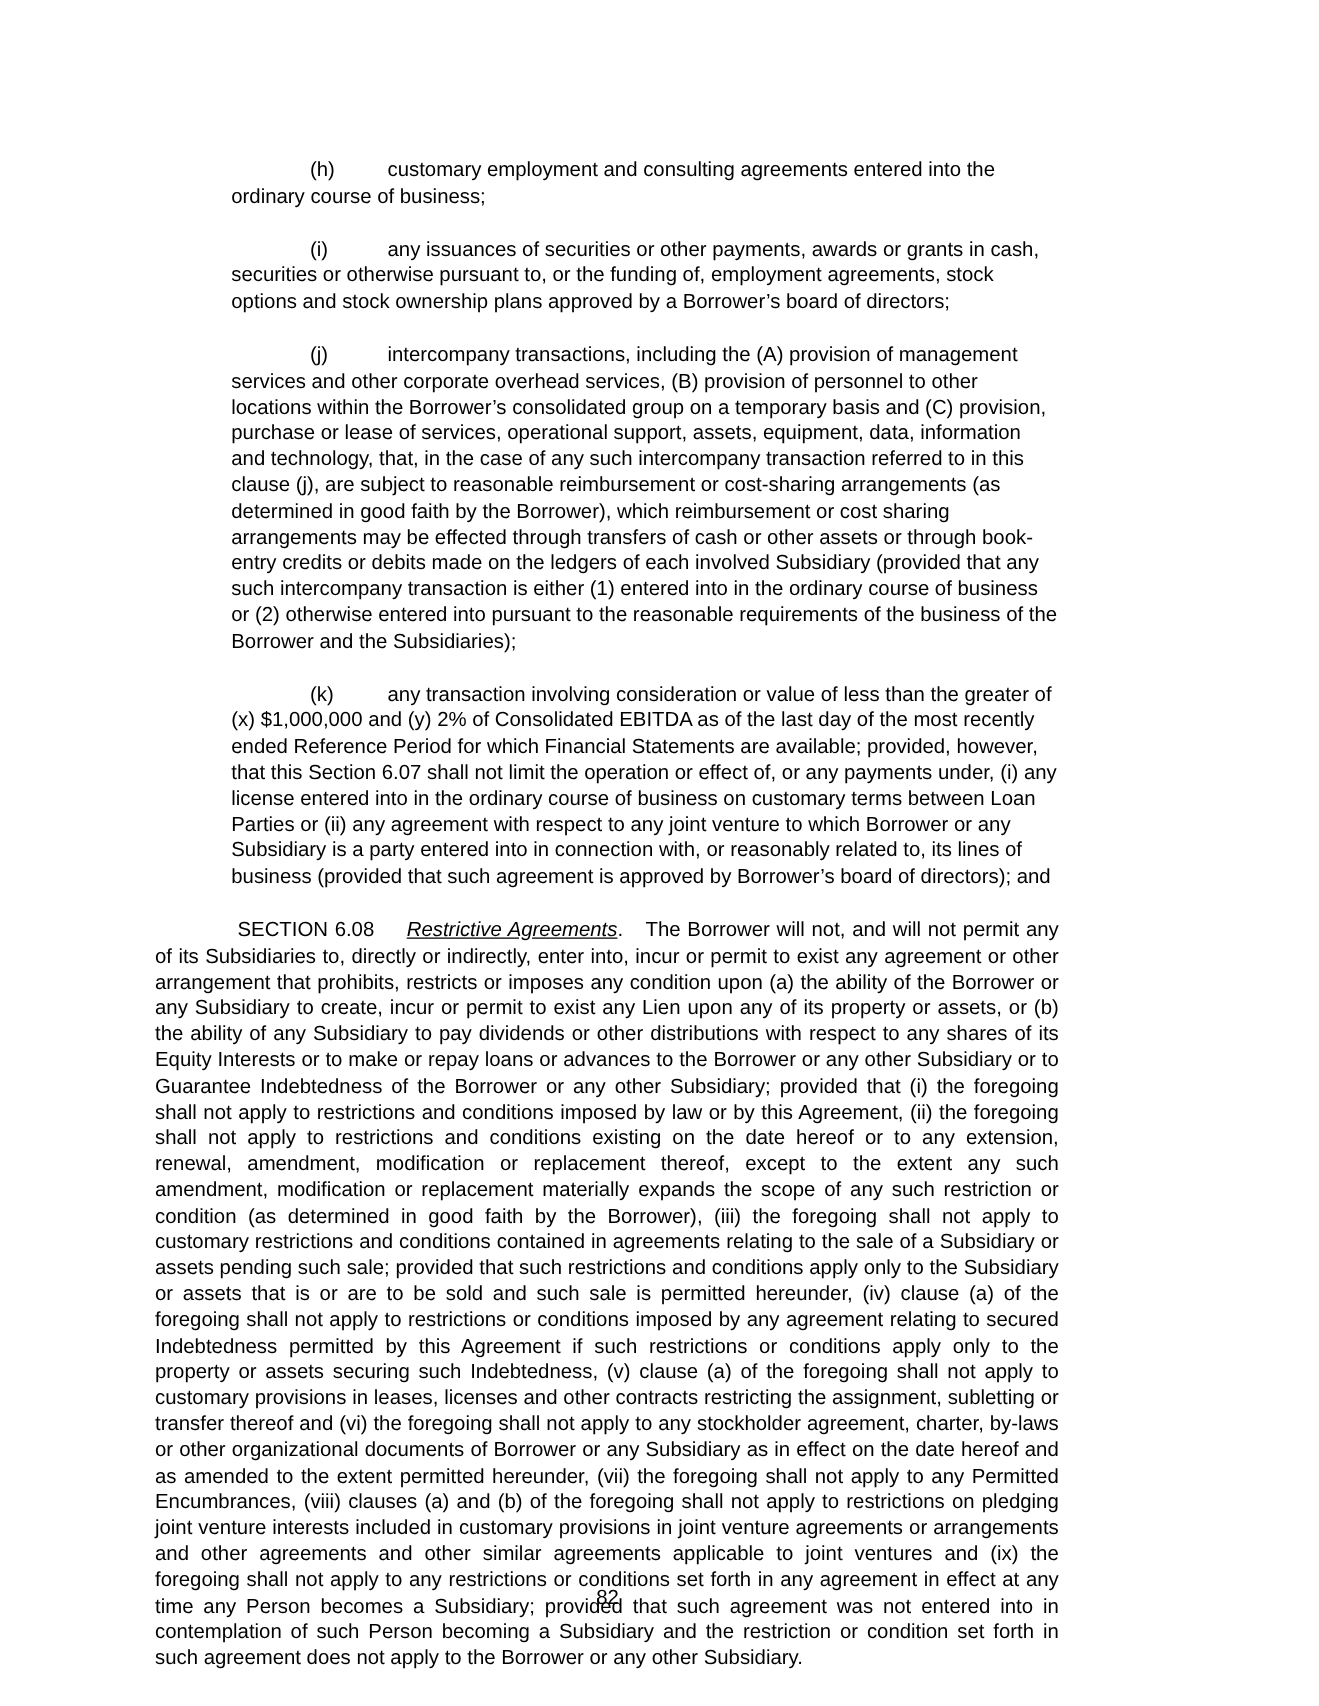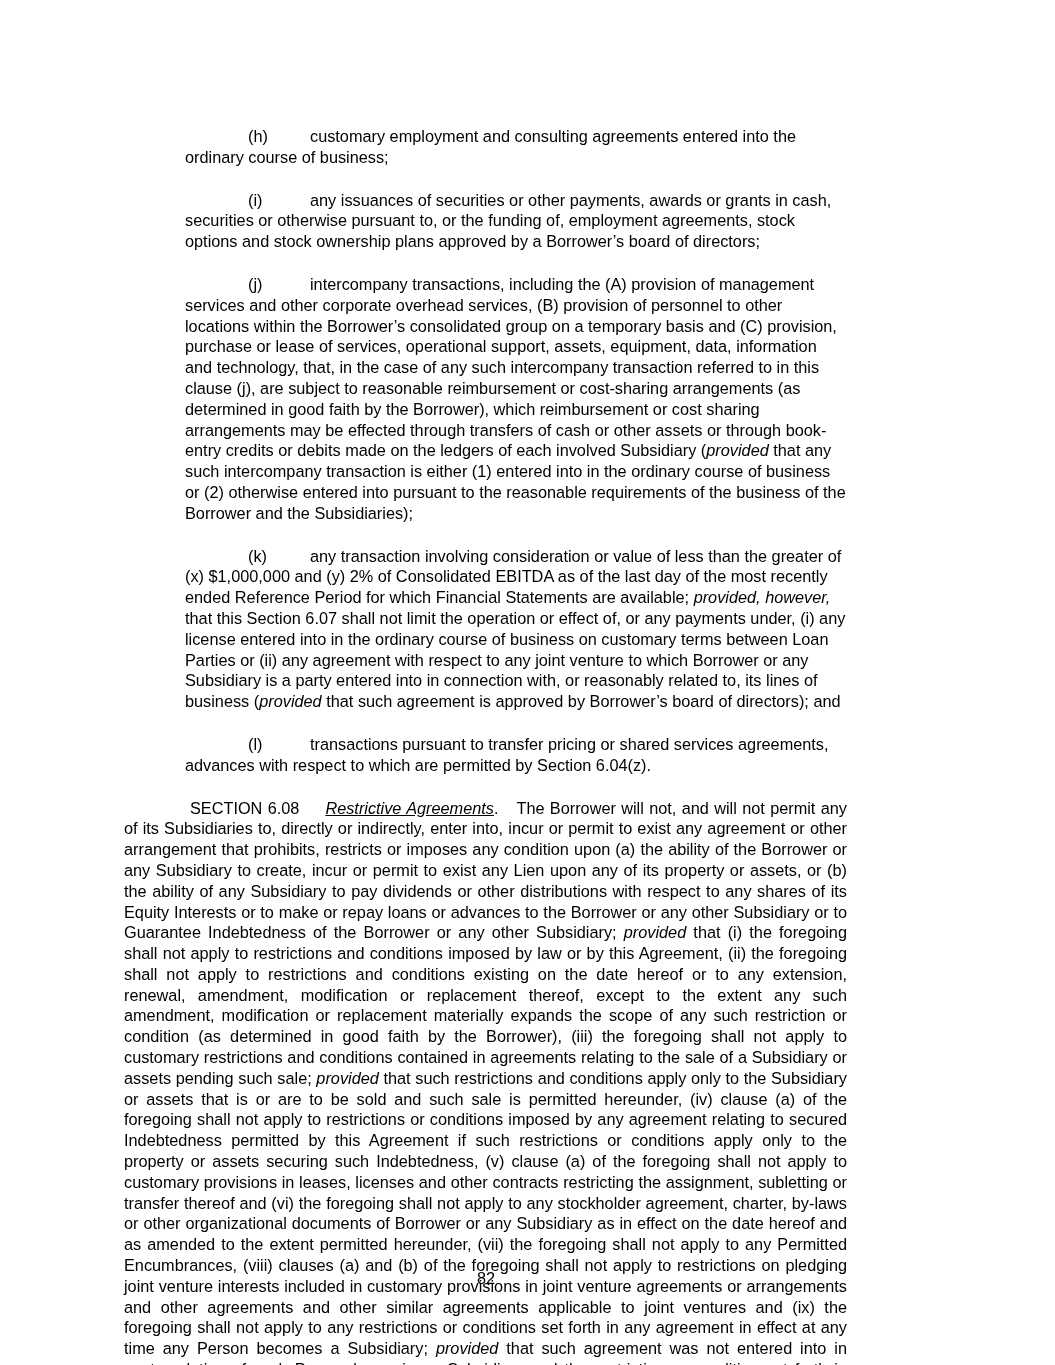--- a/index.html
+++ b/index.html
@@ -35,38 +35,37 @@
     margin-left: 0;
     text-indent: 66px;
     text-align: justify;
   }
   .label {
     display: inline-block;
     width: 62px;
     text-indent: 0;
   }
   .run.normal { font-style: normal; }
-  .run.italic { font-style: italic; }
+  .run.italic { }
   .run.underline { text-decoration: underline; font-style: italic; }
   .gap    { display: inline-block; width: 26px; text-indent: 0; }
   .gap-sm { display: inline-block; width: 18px; text-indent: 0; }
   .page-number {
     position: absolute;
     left: 0;
     right: 0;
     top: 1268px;
     text-align: center;
   }
 </style>
 </head>
 <body>
 
 <div class="page">
   <div class="body">
       <p class="para indent"><span class="label">(h)</span><span class="run normal">customary employment and consulting agreements entered into the ordinary course of business;</span></p>
       <p class="para indent"><span class="label">(i)</span><span class="run normal">any issuances of securities or other payments, awards or grants in cash, securities or otherwise pursuant to, or the funding of, employment agreements, stock options and stock ownership plans approved by a Borrower’s board of directors;</span></p>
       <p class="para indent"><span class="label">(j)</span><span class="run normal">intercompany transactions, including the (A) provision of management services and other corporate overhead services, (B) provision of personnel to other locations within the Borrower’s consolidated group on a temporary basis and (C) provision, purchase or lease of services, operational support, assets, equipment, data, information and technology, that, in the case of any such intercompany transaction referred to in this clause (j), are subject to reasonable reimbursement or cost-sharing arrangements (as determined in good faith by the Borrower), which reimbursement or cost sharing arrangements may be effected through transfers of cash or other assets or through book-entry credits or debits made on the ledgers of each involved Subsidiary (</span><span class="run italic">provided</span><span class="run normal"> that any such intercompany transaction is either (1) entered into in the ordinary course of business or (2) otherwise entered into pursuant to the reasonable requirements of the business of the Borrower and the Subsidiaries);</span></p>
       <p class="para indent"><span class="label">(k)</span><span class="run normal">any transaction involving consideration or value of less than the greater of (x) $1,000,000 and (y) 2% of Consolidated EBITDA as of the last day of the most recently ended Reference Period for which Financial Statements are available; </span><span class="run italic">provided, however,</span><span class="run normal"> that this Section 6.07 shall not limit the operation or effect of, or any payments under, (i) any license entered into in the ordinary course of business on customary terms between Loan Parties or (ii) any agreement with respect to any joint venture to which Borrower or any Subsidiary is a party entered into in connection with, or reasonably related to, its lines of business (</span><span class="run italic">provided</span><span class="run normal"> that such agreement is approved by Borrower’s board of directors); and</span></p>
-      <p class="para indent"><span class="label">(l)</span><span class="run normal">transactions pursuant to transfer pricing or shared services agreements, advances with respect to which are permitted by Section 6.04(z).</span></p>
       <p class="para section"><span class="run normal">SECTION 6.08</span><span class="gap"></span><span class="run underline">Restrictive Agreements</span><span class="run normal">.</span><span class="gap-sm"></span><span class="run normal">The Borrower will not, and will not permit any of its Subsidiaries to, directly or indirectly, enter into, incur or permit to exist any agreement or other arrangement that prohibits, restricts or imposes any condition upon (a) the ability of the Borrower or any Subsidiary to create, incur or permit to exist any Lien upon any of its property or assets, or (b) the ability of any Subsidiary to pay dividends or other distributions with respect to any shares of its Equity Interests or to make or repay loans or advances to the Borrower or any other Subsidiary or to Guarantee Indebtedness of the Borrower or any other Subsidiary; </span><span class="run italic">provided</span><span class="run normal"> that (i) the foregoing shall not apply to restrictions and conditions imposed by law or by this Agreement, (ii) the foregoing shall not apply to restrictions and conditions existing on the date hereof or to any extension, renewal, amendment, modification or replacement thereof, except to the extent any such amendment, modification or replacement materially expands the scope of any such restriction or condition (as determined in good faith by the Borrower), (iii) the foregoing shall not apply to customary restrictions and conditions contained in agreements relating to the sale of a Subsidiary or assets pending such sale; </span><span class="run italic">provided</span><span class="run normal"> that such restrictions and conditions apply only to the Subsidiary or assets that is or are to be sold and such sale is permitted hereunder, (iv) clause (a) of the foregoing shall not apply to restrictions or conditions imposed by any agreement relating to secured Indebtedness permitted by this Agreement if such restrictions or conditions apply only to the property or assets securing such Indebtedness, (v) clause (a) of the foregoing shall not apply to customary provisions in leases, licenses and other contracts restricting the assignment, subletting or transfer thereof and (vi) the foregoing shall not apply to any stockholder agreement, charter, by-laws or other organizational documents of Borrower or any Subsidiary as in effect on the date hereof and as amended to the extent permitted hereunder, (vii) the foregoing shall not apply to any Permitted Encumbrances, (viii) clauses (a) and (b) of the foregoing shall not apply to restrictions on pledging joint venture interests included in customary provisions in joint venture agreements or arrangements and other agreements and other similar agreements applicable to joint ventures and (ix) the foregoing shall not apply to any restrictions or conditions set forth in any agreement in effect at any time any Person becomes a Subsidiary; </span><span class="run italic">provided</span><span class="run normal"> that such agreement was not entered into in contemplation of such Person becoming a Subsidiary and the restriction or condition set forth in such agreement does not apply to the Borrower or any other Subsidiary.</span></p>
     </div>
   <div class="page-number">82</div>
 </div>
 
 </body></html>

